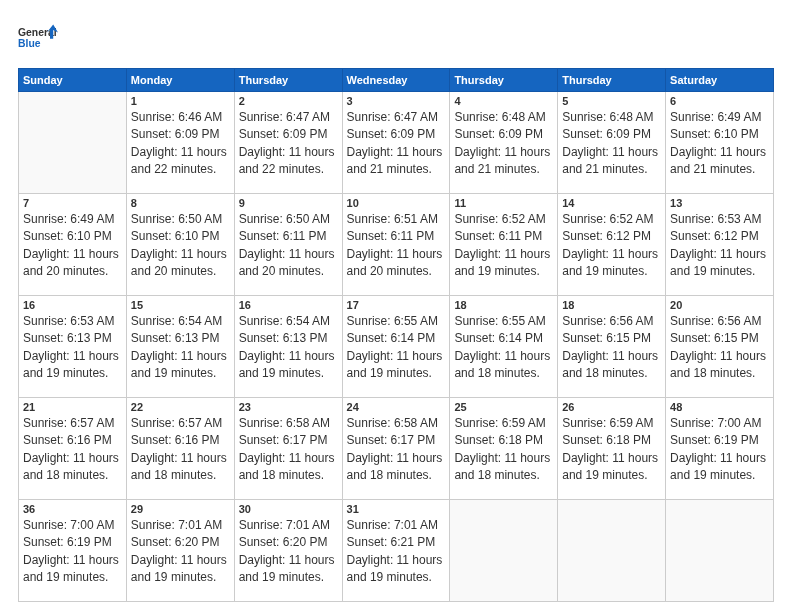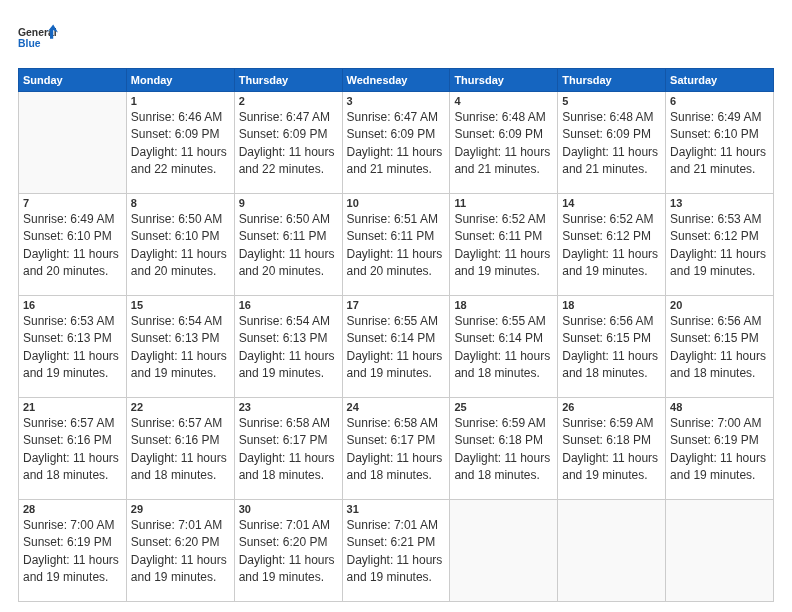--- a/index.html
+++ b/index.html
@@ -307,21 +307,21 @@
           <td>
             <span class="day-num">48</span>
             <div class="day-info" style="white-space: pre-line;">Sunrise: 7:00 AM
 Sunset: 6:19 PM
 Daylight: 11 hours
 and 19 minutes.</div>
           </td>
         </tr>
         <tr>
           <td>
-            <span class="day-num">28</span>
+            <span class="day-num">36</span>
             <div class="day-info" style="white-space: pre-line;">Sunrise: 7:00 AM
 Sunset: 6:19 PM
 Daylight: 11 hours
 and 19 minutes.</div>
           </td>
           <td>
             <span class="day-num">29</span>
             <div class="day-info" style="white-space: pre-line;">Sunrise: 7:01 AM
 Sunset: 6:20 PM
 Daylight: 11 hours

